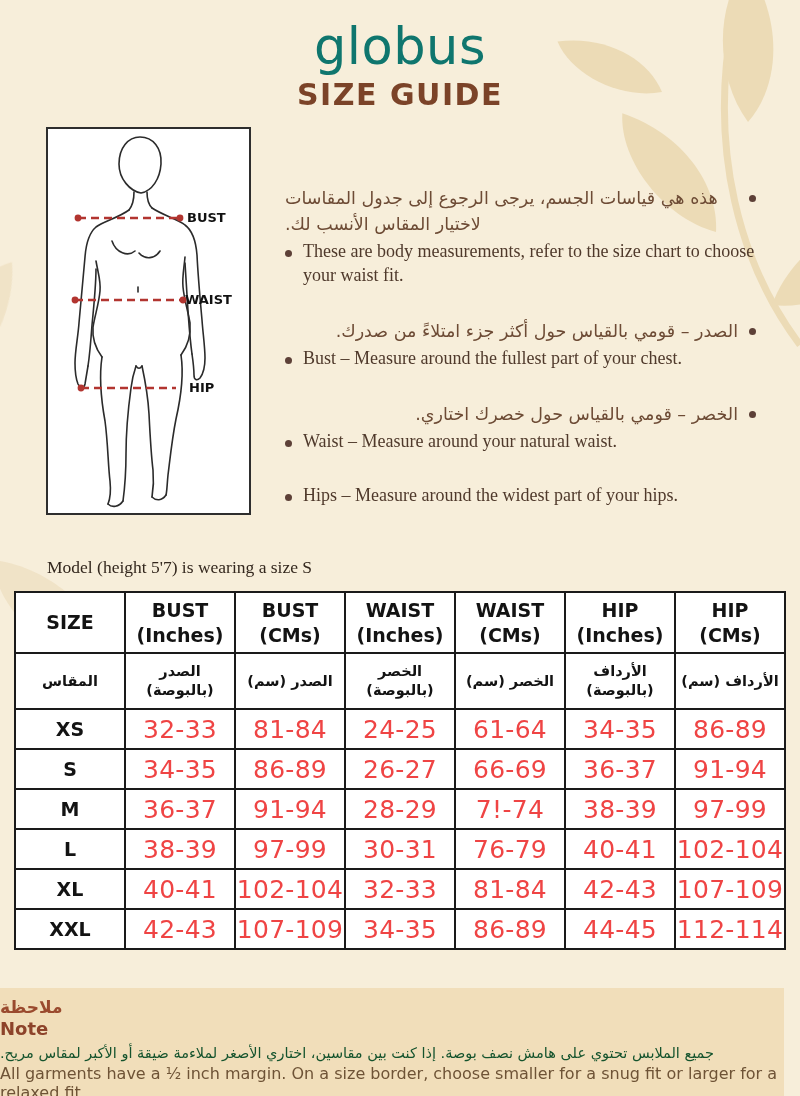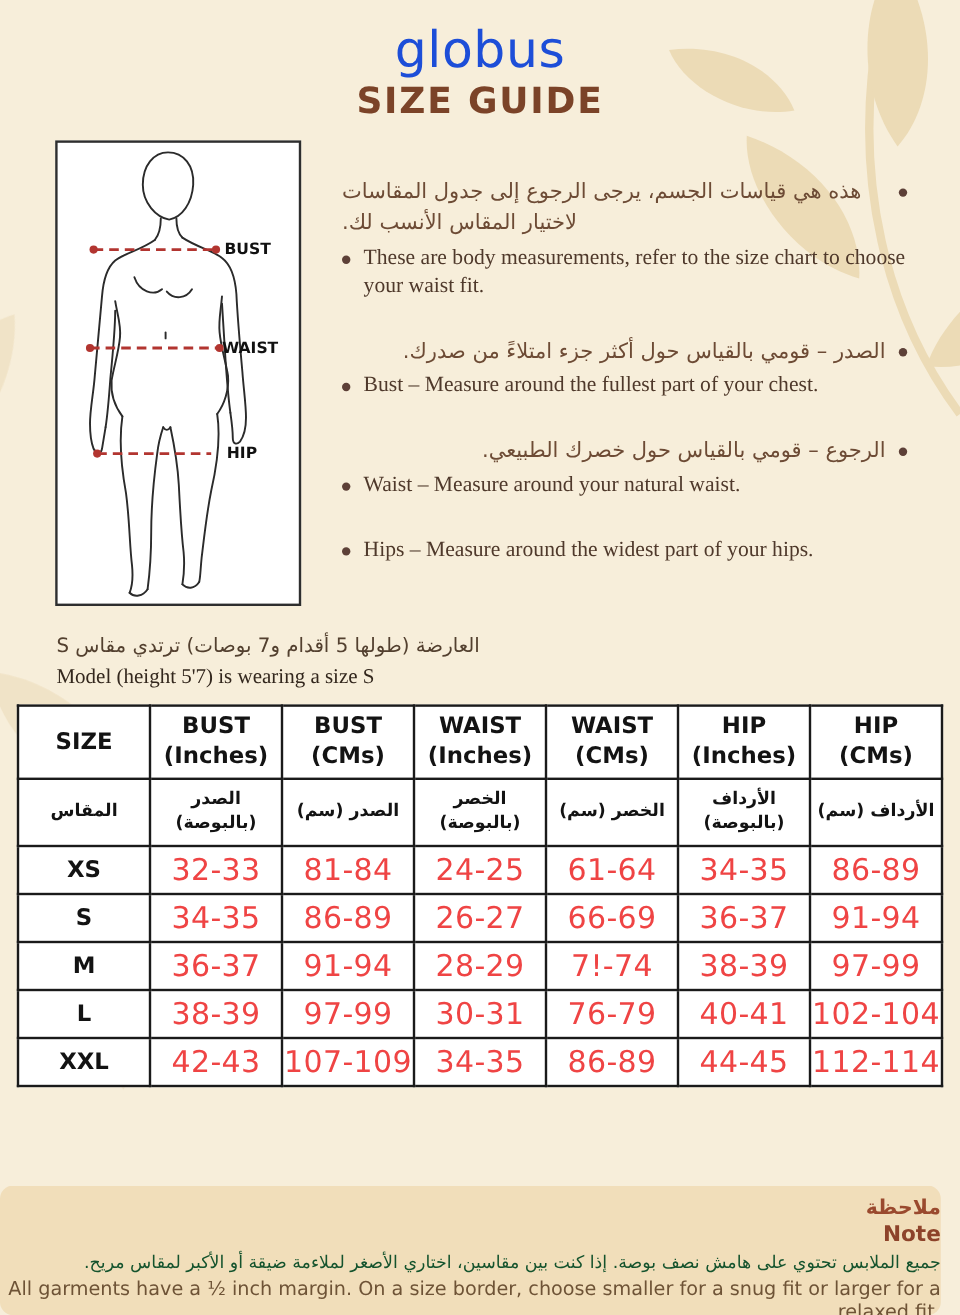--- a/index.html
+++ b/index.html
@@ -6,30 +6,30 @@
   body { background:#d8d0c0; }
   .page {
     width:800px; height:1096px; position:relative; overflow:hidden;
     background:#f7eeda; font-family:"DejaVu Sans", sans-serif; margin:0 auto;
   }
   .decor { position:absolute; inset:0; pointer-events:none; z-index:0; }
   .content { position:relative; z-index:1; }
 
   
   header { text-align:center; padding-top:20px; }
-  .brand { font-size:42px; color:#1d4ed8; letter-spacing:.5px; font-weight:500; line-height:1.05; }
+  .brand { font-size:51px; color:#0f766e; letter-spacing:.5px; font-weight:500; line-height:1.05; }
   .title { font-size:30px; font-weight:700; color:#7b4328; letter-spacing:1.5px; margin-top:3px; }
 
   
   .top { display:flex; padding:0 44px 0 46px; margin-top:15px; gap:34px; }
   .figure-box { width:205px; height:388px; background:#ffffff; border:2px solid #2e2e2e; flex:none; }
   .figure-box svg { display:block; width:100%; height:100%; }
 
   .instructions { flex:1; margin-top:30px; list-style:none; }
-  .group { margin-bottom:30px; }
+  .group { margin-bottom:30px;margin-top:28px; }
   .item { display:flex; gap:11px; margin-bottom:3px; }
   .dot { width:7px; height:7px; border-radius:50%; background:#5d4037; margin-top:10px; flex:none; }
   .item.ar .txt { flex:1; direction:rtl; text-align:right; font-size:17.5px; color:#6d4b35; line-height:1.5; }
   .group.first .item.ar .txt { text-align:left; }
   .item.en .txt { flex:1; font-family:"Liberation Serif", serif; font-size:18px; color:#4f392b; line-height:1.32; }
 
   
   .model-note { margin:20px 0 0 47px; }
   .model-note .ar { direction:rtl; width:fit-content; font-size:16.5px; color:#53402f; line-height:1.55; }
   .model-note .en { font-family:"Liberation Serif", serif; font-size:17.5px; color:#33271d; margin-top:2px; }
@@ -39,21 +39,21 @@
   th, td { border:2px solid #1a1a1a; text-align:center; vertical-align:middle; }
   thead tr.en th { height:61px; font-size:19px; font-weight:700; color:#131313; line-height:1.3; }
   thead tr.ar th { height:56px; font-size:14.5px; font-weight:700; color:#131313; direction:rtl; line-height:1.35; }
   tbody tr { height:40px;padding-left:16px; }
   tbody th { font-size:19px; font-weight:700; color:#131313; }
   tbody td { font-size:25px; color:#ef4444; letter-spacing:.3px; }
 
   
   footer {
     position:absolute; left:0; right:16px; bottom:0; height:108px; z-index:1;
-    background:#f1deba; text-align:right; padding-top:9px;border-radius:11px;
+    background:#f1deba; text-align:left; padding-top:9px;
   }
   .note-h-ar { font-size:17px; font-weight:700; color:#9a4a2e; direction:rtl; }
   .note-h-en { font-size:18px; font-weight:700; color:#8d432a; margin-top:1px; }
   .note-b-ar { font-size:14.5px; color:#14532d; direction:rtl; margin-top:6px; }
   .note-b-en { font-size:16px; color:#6e5336; margin-top:3px; }
 </style>
 </head>
 <body>
 
 <div class="page">
@@ -146,39 +146,38 @@
               <div class="txt" dir="rtl">الصدر – قومي بالقياس حول أكثر جزء امتلاءً من صدرك.</div>
               <span class="dot"></span>
             </div>
             <div class="item en">
               <span class="dot"></span>
               <div class="txt">Bust – Measure around the fullest part of your chest.</div>
             </div>
           </li>
           <li class="group">
             <div class="item ar">
-              <div class="txt" dir="rtl">الرجوع – قومي بالقياس حول خصرك الطبيعي.</div>
+              <div class="txt" dir="rtl">الخصر – قومي بالقياس حول خصرك اختاري.</div>
               <span class="dot"></span>
             </div>
             <div class="item en">
               <span class="dot"></span>
               <div class="txt">Waist – Measure around your natural waist.</div>
             </div>
           </li>
           <li class="group">
             <div class="item en">
               <span class="dot"></span>
               <div class="txt">Hips – Measure around the widest part of your hips.</div>
             </div>
           </li>
         </ul>
     </section>
 
     <div class="model-note">
-      <div class="ar">العارضة (طولها 5 أقدام و7 بوصات) ترتدي مقاس S</div>
       <div class="en">Model (height 5'7) is wearing a size S</div>
     </div>
 
     <table id="size-table">
       <thead id="size-table-head">
           <tr class="en">
             <th>
               <div>SIZE</div>
             </th>
             <th>
@@ -264,20 +263,29 @@
           <tr>
             <th>L</th>
             <td>38-39</td>
             <td>97-99</td>
             <td>30-31</td>
             <td>76-79</td>
             <td>40-41</td>
             <td>102-104</td>
           </tr>
           <tr>
+            <th>XL</th>
+            <td>40-41</td>
+            <td>102-104</td>
+            <td>32-33</td>
+            <td>81-84</td>
+            <td>42-43</td>
+            <td>107-109</td>
+          </tr>
+          <tr>
             <th>XXL</th>
             <td>42-43</td>
             <td>107-109</td>
             <td>34-35</td>
             <td>86-89</td>
             <td>44-45</td>
             <td>112-114</td>
           </tr>
         </tbody>
     </table>

